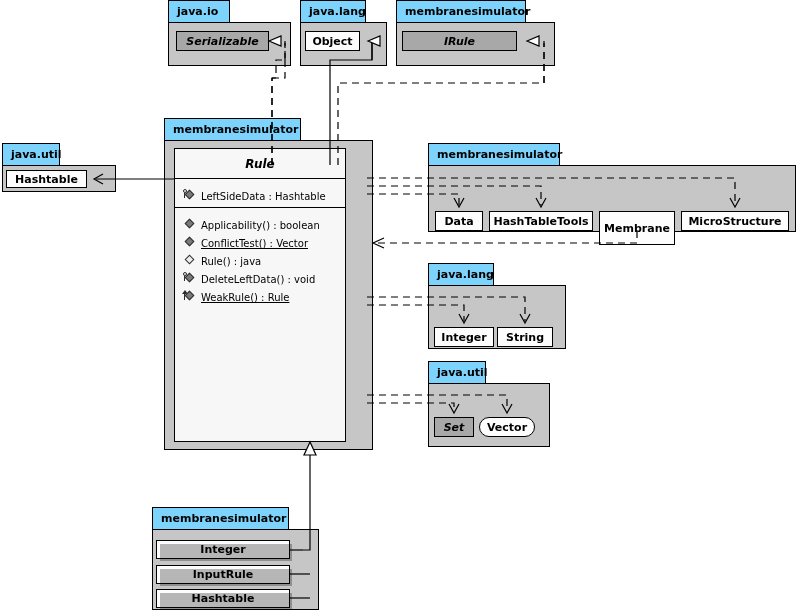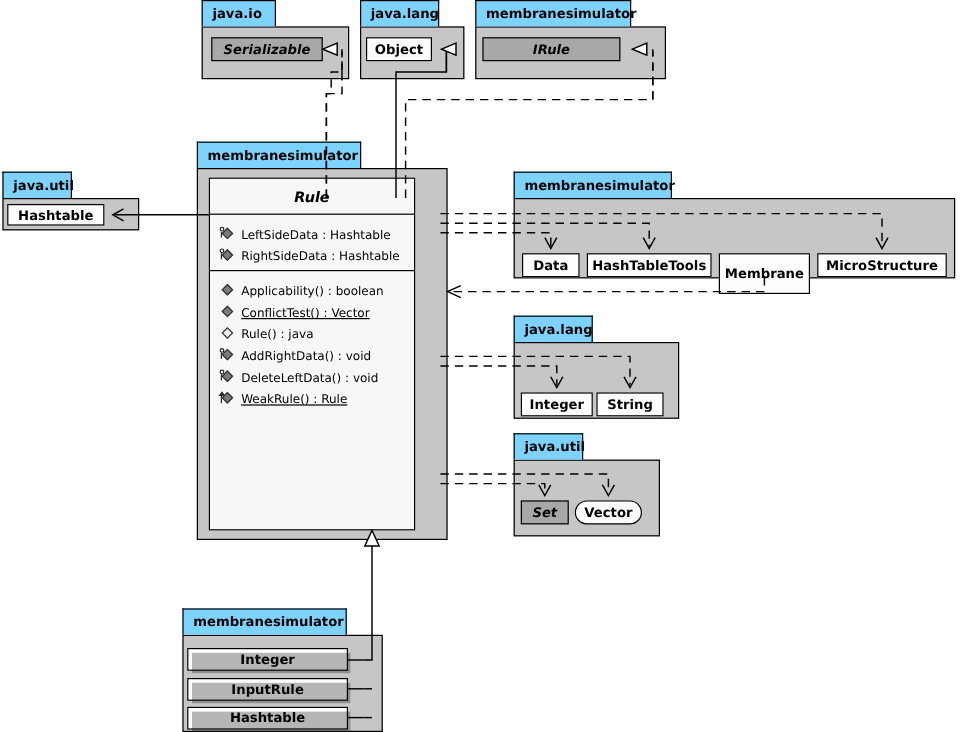--- a/index.html
+++ b/index.html
@@ -264,54 +264,40 @@
     <div class="bigclass-title">Rule</div>
 
     <div class="bigclass-sect bordered">
       <div class="member">
         <span class="micon">
           <span class="keyg"></span>
             <span class="dia"></span>
         </span>
         <span class="mlabel">LeftSideData : Hashtable</span>
       </div>
-      <div class="member">
-        <span class="micon">
-          <span class="keyg"></span>
-            <span class="dia"></span>
-        </span>
-        <span class="mlabel">RightSideData : Hashtable</span>
-      </div>
     </div>
 
     <div class="bigclass-sect">
       <div class="member">
         <span class="micon">
           <span class="dia"></span>
         </span>
         <span class="mlabel">Applicability() : boolean</span>
       </div>
       <div class="member">
         <span class="micon">
           <span class="dia"></span>
         </span>
         <span class="mlabel stat">ConflictTest() : Vector</span>
       </div>
       <div class="member">
         <span class="micon">
           <span class="dia hollow"></span>
         </span>
         <span class="mlabel">Rule() : java</span>
-      </div>
-      <div class="member">
-        <span class="micon">
-          <span class="keyg"></span>
-            <span class="dia"></span>
-        </span>
-        <span class="mlabel">AddRightData() : void</span>
       </div>
       <div class="member">
         <span class="micon">
           <span class="keyg"></span>
             <span class="dia"></span>
         </span>
         <span class="mlabel">DeleteLeftData() : void</span>
       </div>
       <div class="member">
         <span class="micon">

